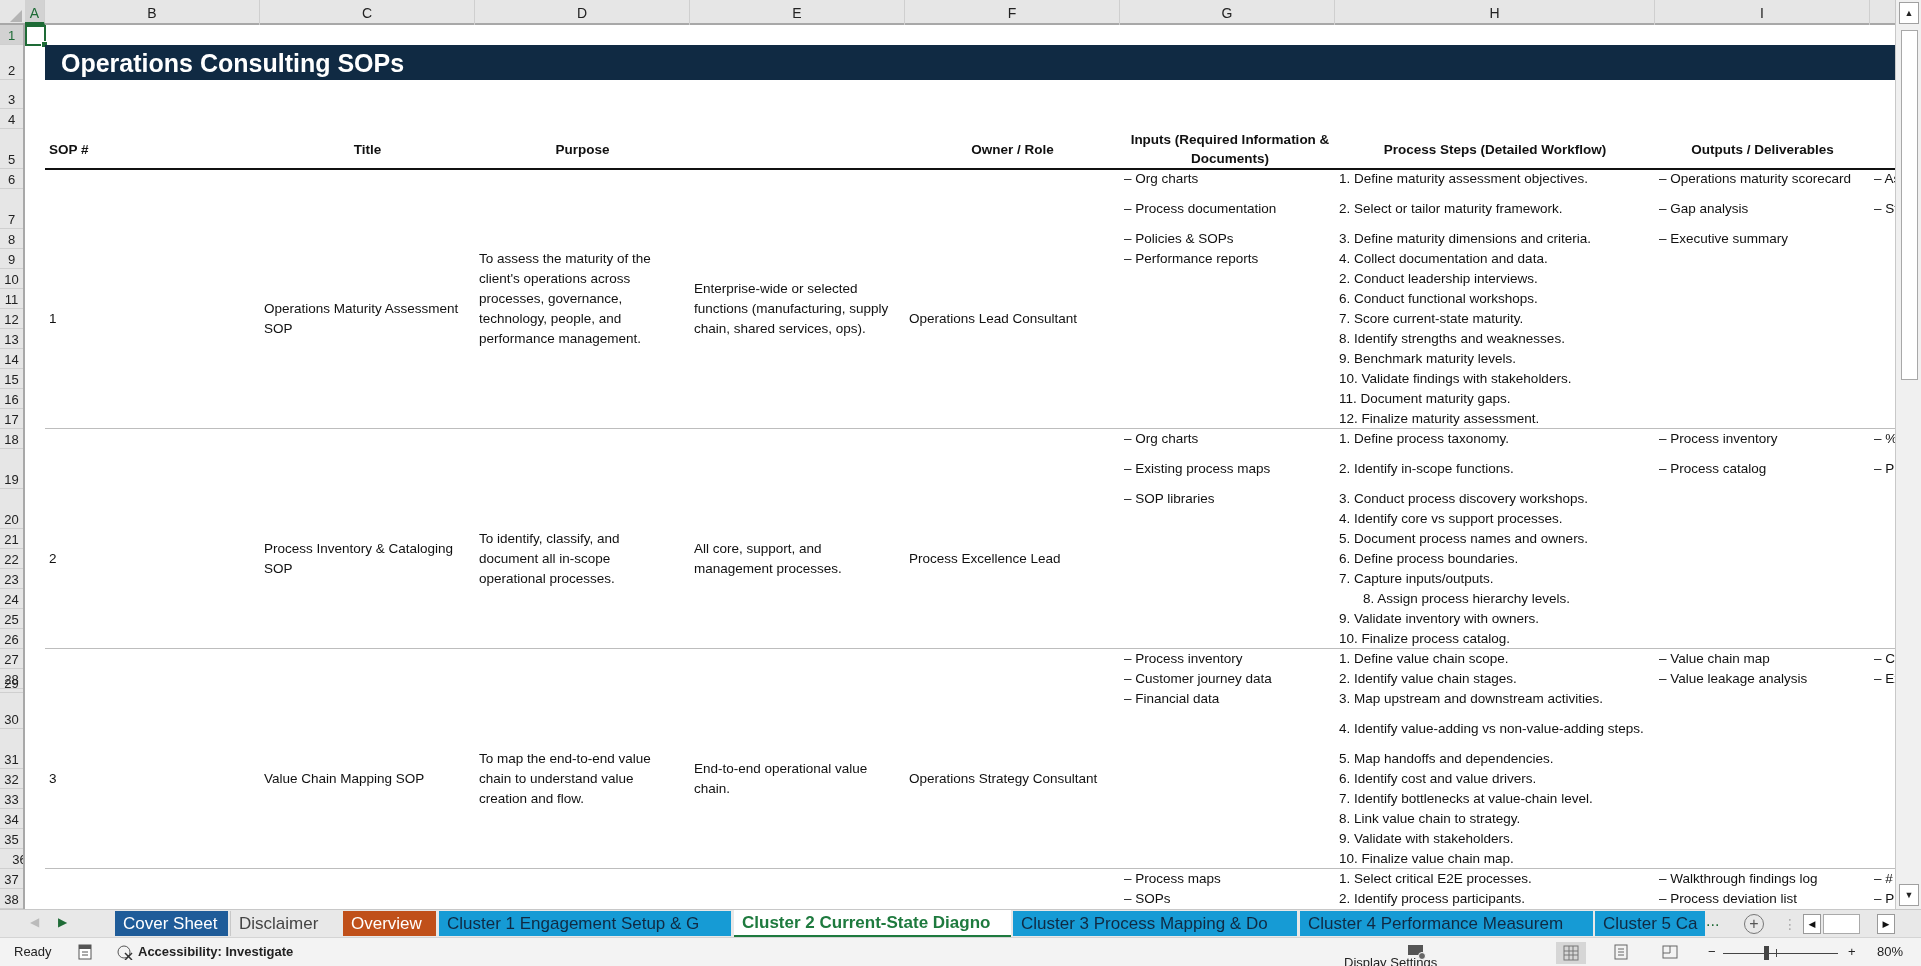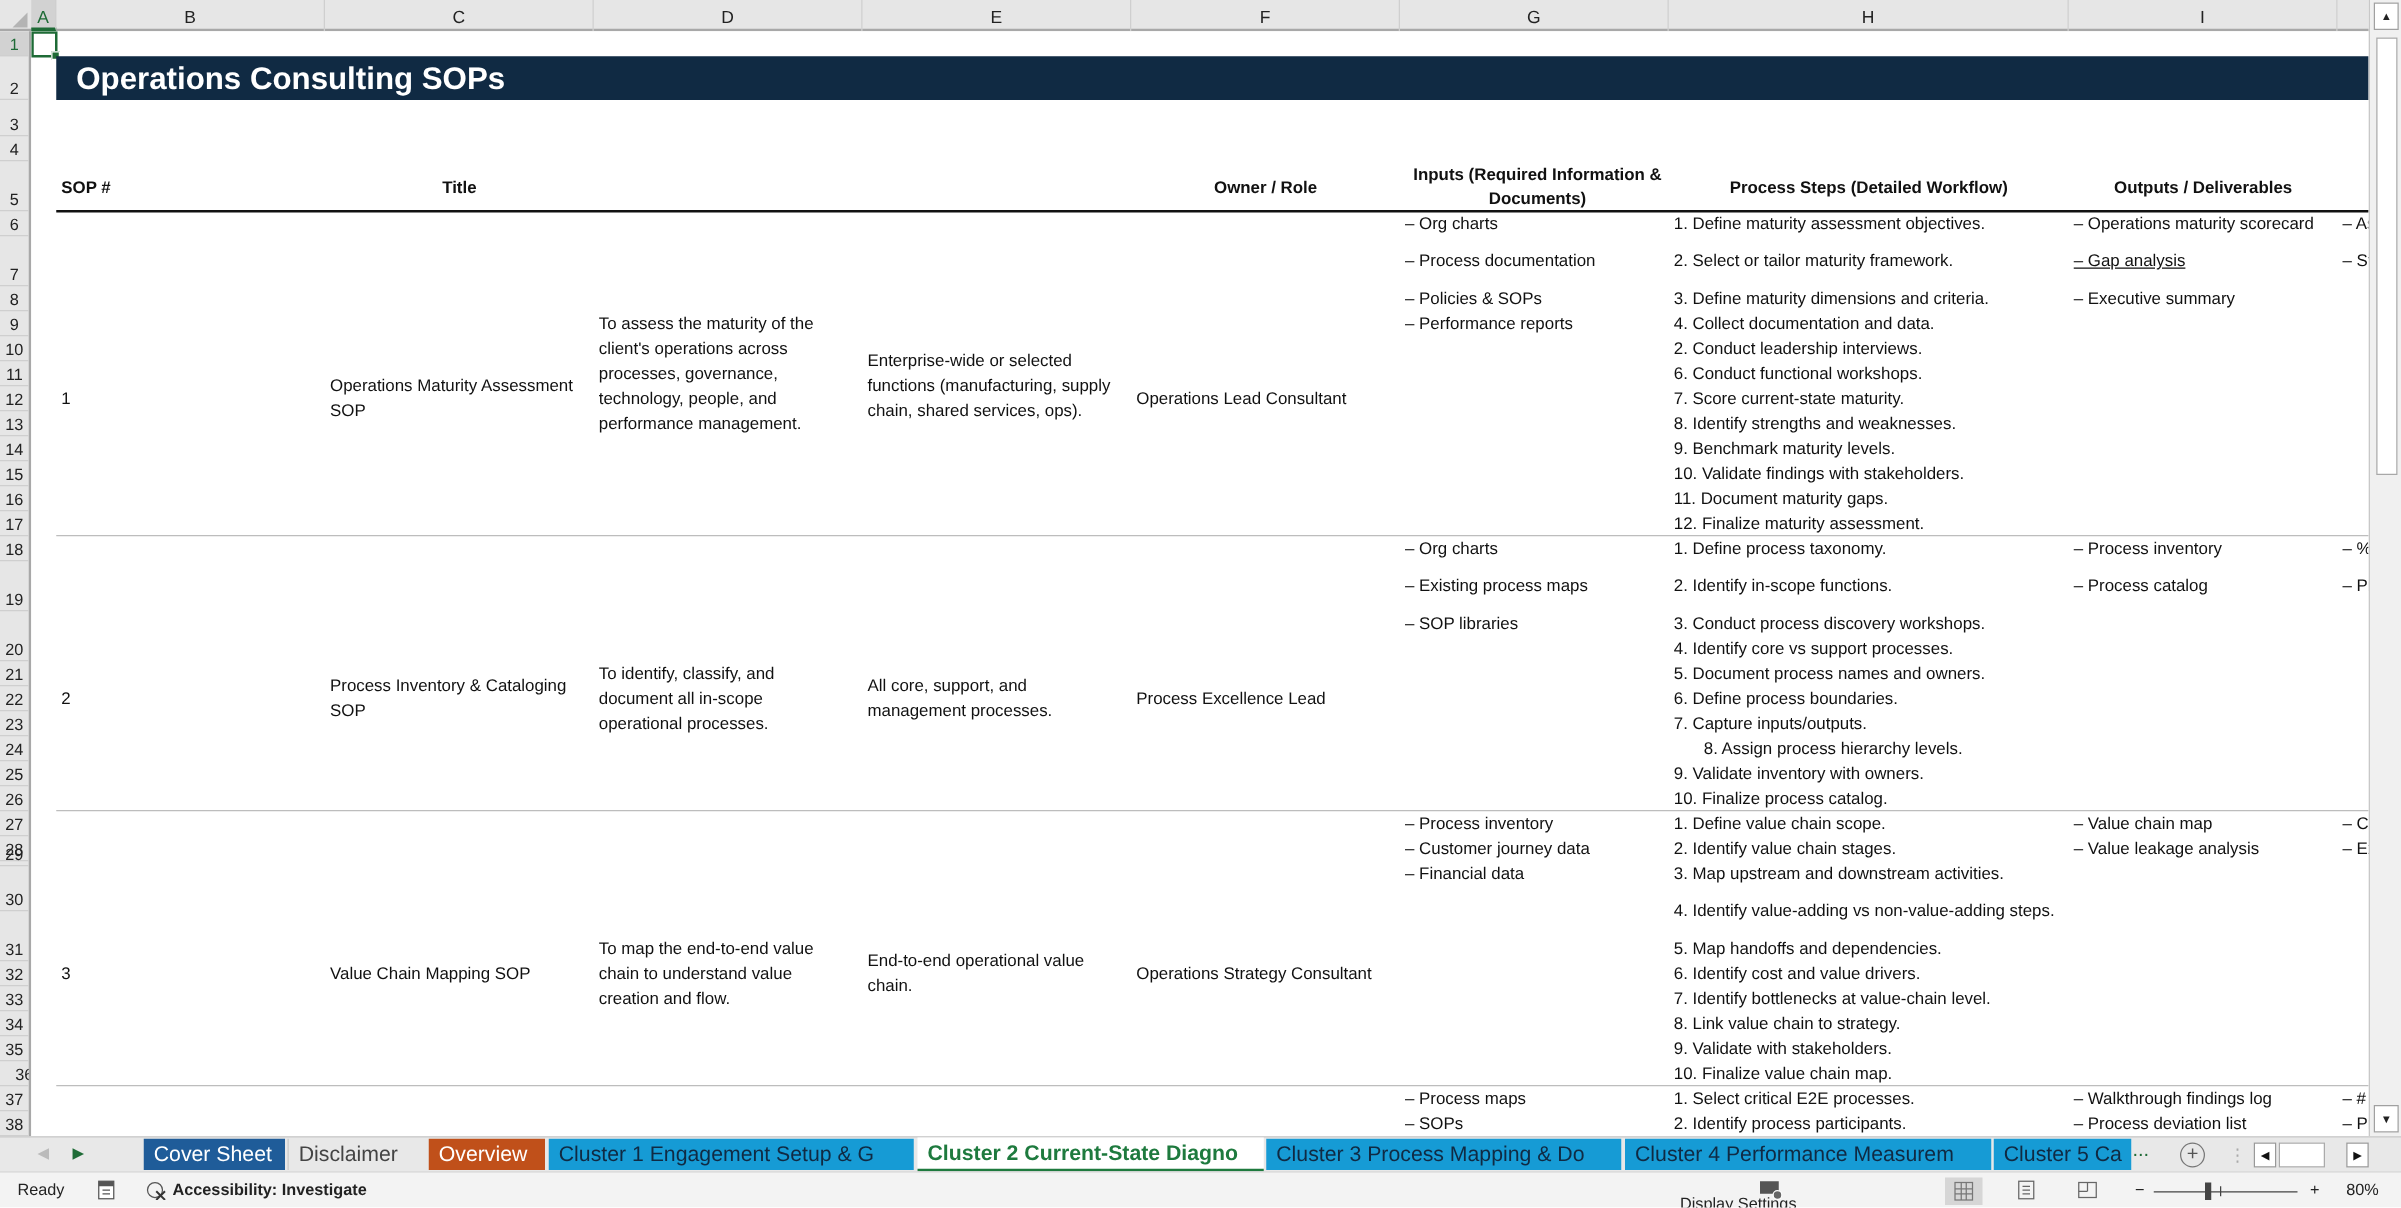--- a/index.html
+++ b/index.html
@@ -113,20 +113,21 @@
 
 </div>
 
 <div class="grid">
   <div class="sel-cell"></div>
 
   <div class="title-band">Operations Consulting SOPs</div>
 
   <div class="hdr left" style="left:20px;width:215px;">SOP #</div>
   <div class="hdr" style="left:235px;width:215px;">Title</div>
+  <div class="hdr" style="left:450px;width:215px;">Purpose</div>
   <div class="hdr" style="left:880px;width:215px;">Owner / Role</div>
   <div class="hdr" style="left:1100px;width:210px;">Inputs (Required Information &amp; Documents)</div>
   <div class="hdr" style="left:1310px;width:320px;">Process Steps (Detailed Workflow)</div>
   <div class="hdr" style="left:1630px;width:215px;">Outputs / Deliverables</div>
   <div class="hdr-line"></div>
 
   <div>
     <div class="cell" style="left:20px;top:284px;">1</div>
     <div class="cell wrap" style="left:235px;top:264px;width:210px;height:60px;">Operations Maturity Assessment SOP</div>
     <div class="cell wrap" style="left:450px;top:224px;width:205px;height:100px;">To assess the maturity of the client's operations across processes, governance, technology, people, and performance management.</div>
@@ -145,21 +146,21 @@
     <div class="cell" style="left:1310px;top:244px;">2. Conduct leadership interviews.</div>
     <div class="cell" style="left:1310px;top:264px;">6. Conduct functional workshops.</div>
     <div class="cell" style="left:1310px;top:284px;">7. Score current-state maturity.</div>
     <div class="cell" style="left:1310px;top:304px;">8. Identify strengths and weaknesses.</div>
     <div class="cell" style="left:1310px;top:324px;">9. Benchmark maturity levels.</div>
     <div class="cell" style="left:1310px;top:344px;">10. Validate findings with stakeholders.</div>
     <div class="cell" style="left:1310px;top:364px;">11. Document maturity gaps.</div>
     <div class="cell" style="left:1310px;top:384px;">12. Finalize maturity assessment.</div>
 
     <div class="cell" style="left:1630px;top:144px;">– Operations maturity scorecard</div>
-    <div class="cell" style="left:1630px;top:174px;text-decoration:underline;">– Gap analysis</div>
+    <div class="cell" style="left:1630px;top:174px;">– Gap analysis</div>
     <div class="cell" style="left:1630px;top:204px;">– Executive summary</div>
 
     <div class="cell" style="left:1845px;top:144px;width:25px;overflow:hidden;">– As</div>
     <div class="cell" style="left:1845px;top:174px;width:25px;overflow:hidden;">– St</div>
   </div>
   <div class="sep" style="top:403px;"></div>
 
   <div>
     <div class="cell" style="left:20px;top:524px;">2</div>
     <div class="cell wrap" style="left:235px;top:504px;width:210px;height:60px;">Process Inventory &amp; Cataloging SOP</div>

